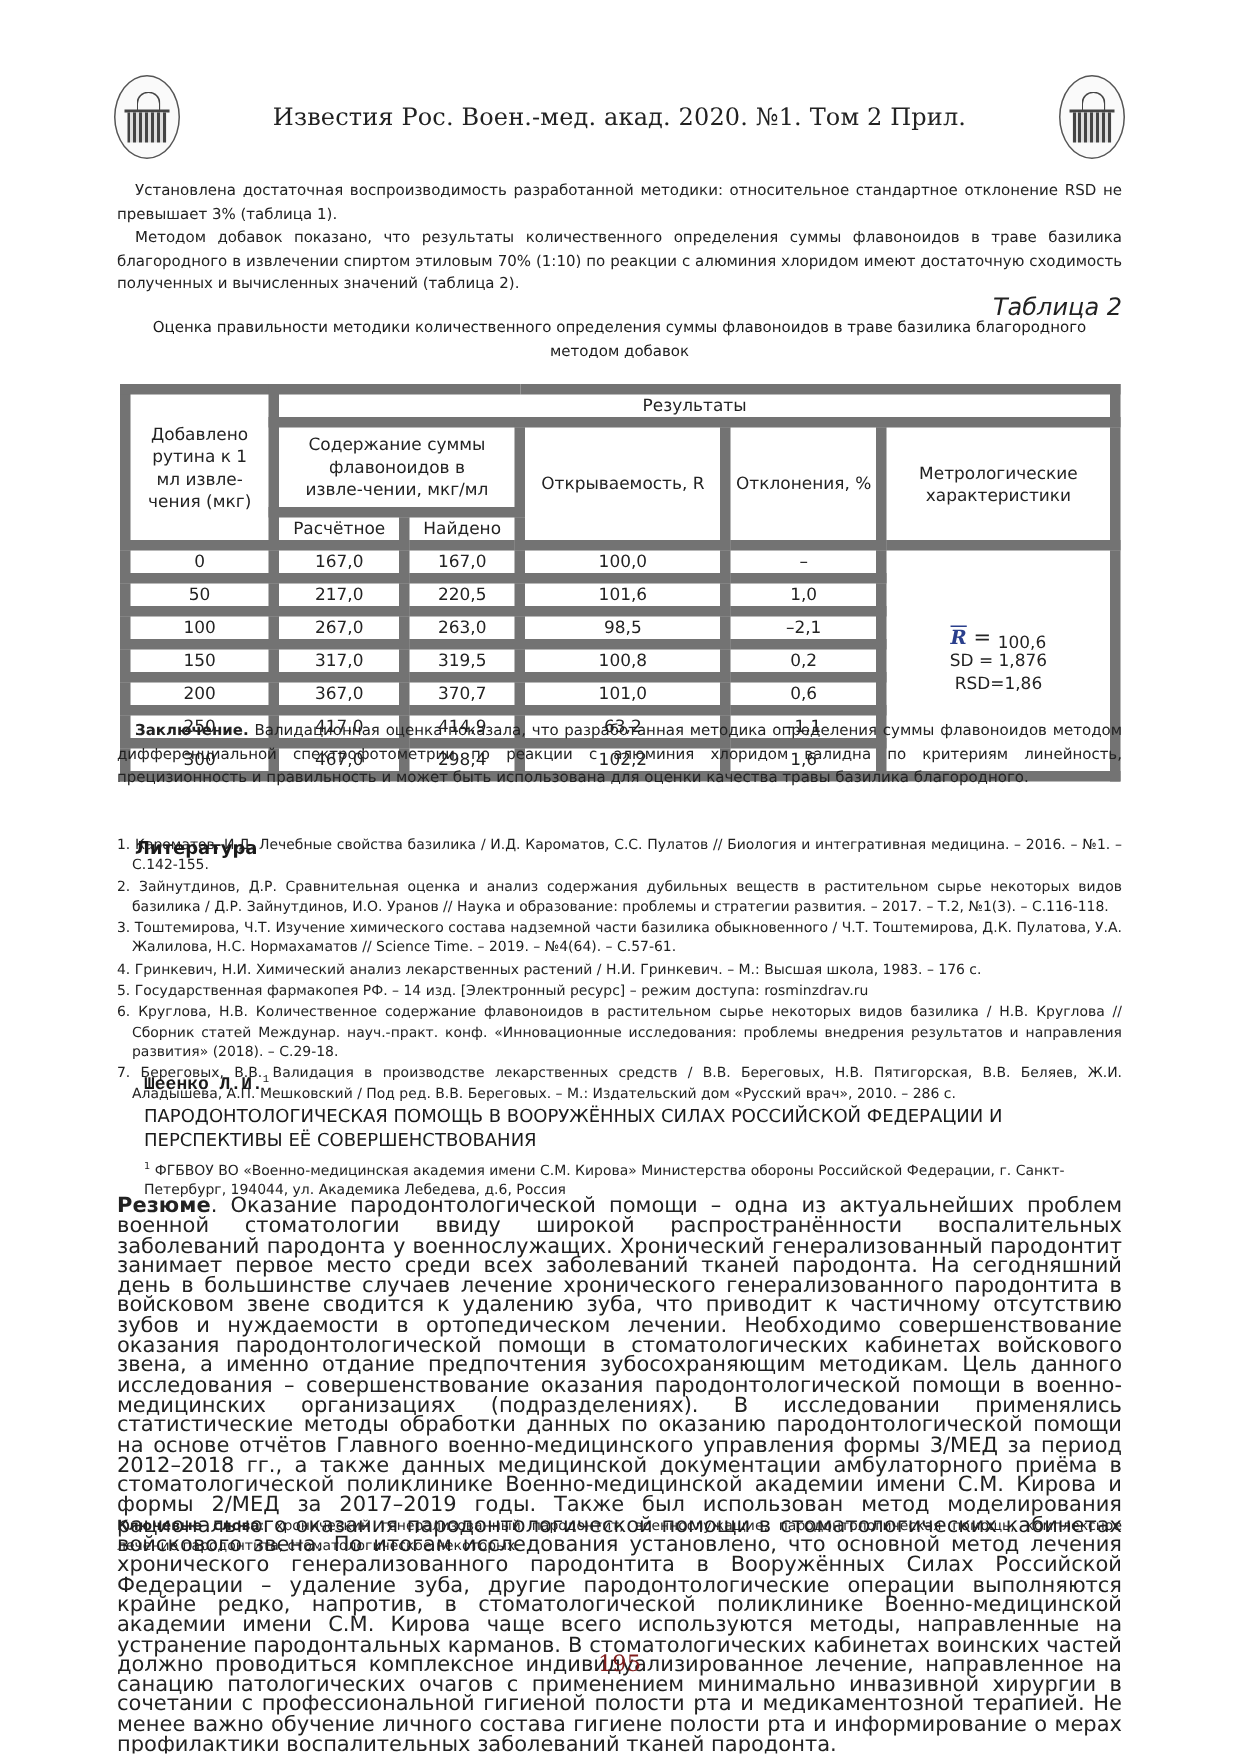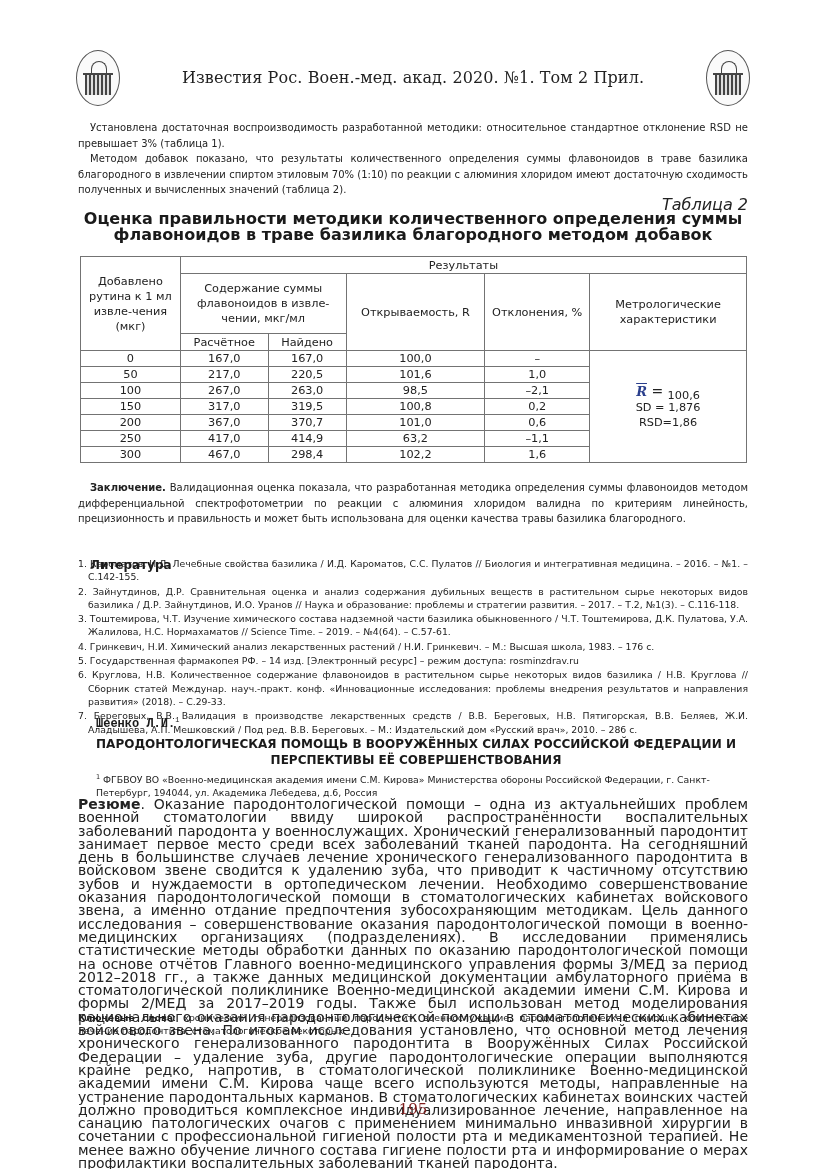--- a/index.html
+++ b/index.html
@@ -19,40 +19,40 @@
                   border: 1.5px solid #444; border-bottom: none; border-radius: 8px 8px 0 0; }
   .emblem .roof { position: absolute; left: 6px; right: 6px; bottom: 30px; height: 2px; background: #444; }
   .header-title { position: absolute; left: 0; right: 0; top: 22px; text-align: center;
                   font-family: "DejaVu Serif", serif; font-size: 16px; color: #222; letter-spacing: 0.1px; }
 
   .txt { position: absolute; left: 78px; width: 670px; font-size: 10px; line-height: 15.5px;
          text-align: justify; color: #222; }
   .indent { text-indent: 12px; }
   .tlabel { position: absolute; right: 78px; top: 195px; font-size: 16px; font-style: italic; color: #222; }
   .ttitle { position: absolute; left: 78px; width: 670px; top: 211px; text-align: center;
-            font-weight: bold; font-size: 16px; line-height: 16px; color: #1a1a1a; }
+            font-weight: normal; font-size: 10px; line-height: 16px; color: #1a1a1a; }
 
   
   table.data { position: absolute; left: 80px; top: 256px; width: 667px; border-collapse: collapse;
                font-size: 11.3px; color: #222; }
-  table.data td { border: 1px solid #737373; text-align: center; padding: 0; line-height: 15px; }
+  table.data td { border: 7px solid #737373; text-align: center; padding: 0; line-height: 15px; }
   table.data tr.drow td { height: 15px; }
   .metro { vertical-align: middle; line-height: 17px; }
   .rbar { font-family: "DejaVu Serif", serif; font-weight: bold; font-style: italic; color: #2a3f8c;
           text-decoration: overline; font-size: 13px; }
 
   .lit-h { position: absolute; left: 90px; top: 542px; font-weight: bold; font-size: 12px; margin-top: 16px; }
   .refs { position: absolute; left: 78px; top: 557px; width: 670px; margin: 0; padding: 0;
           list-style: none; font-size: 9.3px; line-height: 13.3px; color: #222; }
   .refs li { padding-left: 10px; text-indent: -10px; text-align: justify; margin-bottom: 1px; }
 
   .author { position: absolute; left: 96px; top: 716px; font-weight: bold; font-size: 12px; font-family: Liberation Mono, monospace; }
   .author sup { font-size: 7px; font-weight: normal; }
-  .art-title { position: absolute; left: 96px; top: 736px; width: 640px; font-weight: bold;
-               font-size: 12px; line-height: 16px; text-align: center; }
+  .art-title { position: absolute; left: 96px; top: 736px; width: 640px; font-weight: normal;
+               font-size: 12px; line-height: 16px; }
   .affil { position: absolute; left: 96px; top: 771px; width: 650px; font-size: 9.3px; line-height: 13px; color: #222; }
   .affil sup { font-size: 6.5px; }
   .abstract { position: absolute; left: 78px; top: 798px; width: 670px; font-size: 14px; line-height: 13.3px;
               text-align: justify; color: #222; }
   .keywords { position: absolute; left: 78px; top: 1011px; width: 670px; font-size: 9.3px; line-height: 13.3px;
               text-align: justify; color: #222; }
   .pagenum { position: absolute; left: 0; width: 826px; top: 1100px; text-align: center;
              font-family: "DejaVu Serif", serif; font-size: 15px; color: #7f1d1d; }
   b { font-weight: bold; }
 </style>
@@ -167,21 +167,21 @@
     <b>Заключение.</b><span> Валидационная оценка показала, что разработанная методика определения суммы флавоноидов методом дифференциальной спектрофотометрии по реакции с алюминия хлоридом валидна по критериям линейность, прецизионность и правильность и может быть использована для оценки качества травы базилика благородного.</span>
   </div>
 
   <div class="lit-h">Литература</div>
   <ol class="refs">
     <li>1. Кароматов, И.Д. Лечебные свойства базилика / И.Д. Кароматов, С.С. Пулатов // Биология и интегративная медицина. – 2016. – №1. – С.142-155.</li>
     <li>2. Зайнутдинов, Д.Р. Сравнительная оценка и анализ содержания дубильных веществ в растительном сырье некоторых видов базилика / Д.Р. Зайнутдинов, И.О. Уранов // Наука и образование: проблемы и стратегии развития. – 2017. – Т.2, №1(3). – С.116-118.</li>
     <li>3. Тоштемирова, Ч.Т. Изучение химического состава надземной части базилика обыкновенного / Ч.Т. Тоштемирова, Д.К. Пулатова, У.А. Жалилова, Н.С. Нормахаматов // Science Time. – 2019. – №4(64). – С.57-61.</li>
     <li>4. Гринкевич, Н.И. Химический анализ лекарственных растений / Н.И. Гринкевич. – М.: Высшая школа, 1983. – 176 с.</li>
     <li>5. Государственная фармакопея РФ. – 14 изд. [Электронный ресурс] – режим доступа: rosminzdrav.ru</li>
-    <li>6. Круглова, Н.В. Количественное содержание флавоноидов в растительном сырье некоторых видов базилика / Н.В. Круглова // Сборник статей Междунар. науч.-практ. конф. «Инновационные исследования: проблемы внедрения результатов и направления развития» (2018). – С.29-33.</li>
+    <li>6. Круглова, Н.В. Количественное содержание флавоноидов в растительном сырье некоторых видов базилика / Н.В. Круглова // Сборник статей Междунар. науч.-практ. конф. «Инновационные исследования: проблемы внедрения результатов и направления развития» (2018). – С.29-18.</li>
     <li>7. Береговых, В.В. Валидация в производстве лекарственных средств / В.В. Береговых, Н.В. Пятигорская, В.В. Беляев, Ж.И. Аладышева, А.П. Мешковский / Под ред. В.В. Береговых. – М.: Издательский дом «Русский врач», 2010. – 286 с.</li>
   </ol>
 
   <div class="author">
     <span>Шеенко Л.И.</span><sup>1</sup>
   </div>
   <div class="art-title">ПАРОДОНТОЛОГИЧЕСКАЯ ПОМОЩЬ В ВООРУЖЁННЫХ СИЛАХ РОССИЙСКОЙ ФЕДЕРАЦИИ И ПЕРСПЕКТИВЫ ЕЁ СОВЕРШЕНСТВОВАНИЯ</div>
   <div class="affil">
     <sup>1</sup><span> ФГБВОУ ВО «Военно-медицинская академия имени С.М. Кирова» Министерства обороны Российской Федерации, г. Санкт-Петербург, 194044, ул. Академика Лебедева, д.6, Россия</span>
   </div>

